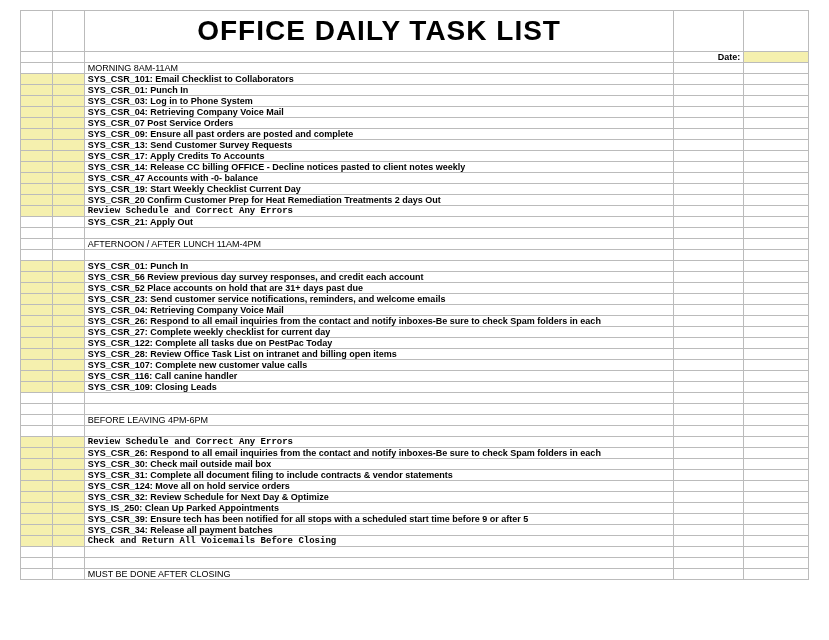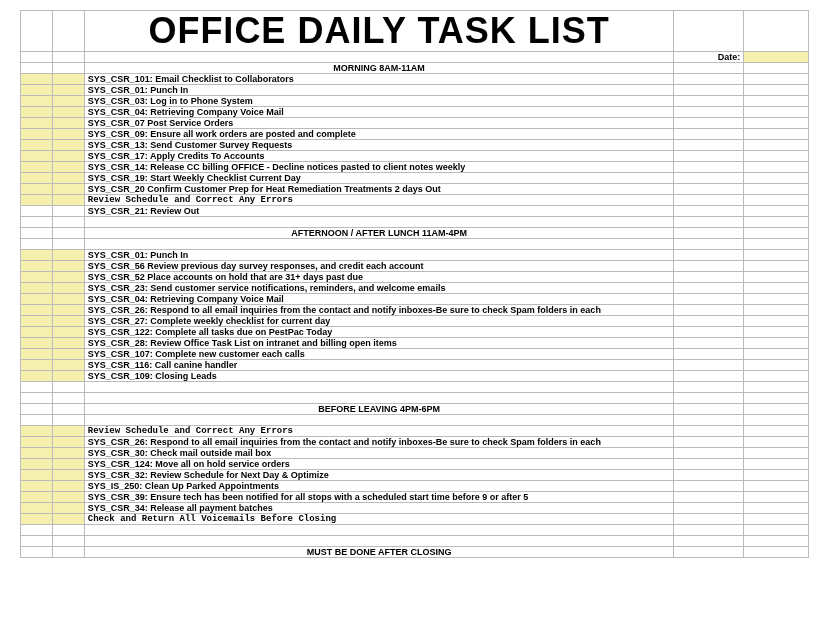--- a/index.html
+++ b/index.html
@@ -26,32 +26,32 @@
   .col-a { width: 32px; }
   .col-b { width: 32px; }
   .col-c { width: 590px; font-weight: bold; }
   .col-d { width: 70px; }
   .col-e { width: 65px; }
   .yellow { background: #f5f0ae; }
   .title-row td {
     border: 1px solid #bbb;
   }
   .title-cell {
-    font-size: 36px;
+    font-size: 28px;
     font-weight: bold;
     text-align: center;
     letter-spacing: 1px;
     height: 40px !important;
     line-height: 40px;
   }
   .date-label {
     font-weight: bold;
     text-align: right;
   }
-  .section-header { font-weight: bold; text-align: center; }
+  .section-header { font-weight: normal; }
   .bold-item { font-weight: bold; font-family: Liberation Mono, monospace; }
   .blank td { border: 1px solid #bbb; }
   .date-field { background: #f5f0ae; }
 </style>
 </head>
 <body>
 
 <table class="sheet">
 
   <tbody>
@@ -110,21 +110,21 @@
   <tr>
         <td class="col-a yellow"></td>
         <td class="col-b yellow"></td>
         <td class="col-c">SYS_CSR_07 Post Service Orders</td>
         <td class="col-d"></td>
         <td class="col-e"></td>
       </tr>
   <tr>
         <td class="col-a yellow"></td>
         <td class="col-b yellow"></td>
-        <td class="col-c">SYS_CSR_09:  Ensure all work orders are posted and complete</td>
+        <td class="col-c">SYS_CSR_09:  Ensure all past orders are posted and complete</td>
         <td class="col-d"></td>
         <td class="col-e"></td>
       </tr>
   <tr>
         <td class="col-a yellow"></td>
         <td class="col-b yellow"></td>
         <td class="col-c">SYS_CSR_13:  Send Customer Survey Requests</td>
         <td class="col-d"></td>
         <td class="col-e"></td>
       </tr>
@@ -138,20 +138,27 @@
   <tr>
         <td class="col-a yellow"></td>
         <td class="col-b yellow"></td>
         <td class="col-c">SYS_CSR_14: Release CC billing OFFICE - Decline notices pasted to client notes weekly</td>
         <td class="col-d"></td>
         <td class="col-e"></td>
       </tr>
   <tr>
         <td class="col-a yellow"></td>
         <td class="col-b yellow"></td>
+        <td class="col-c">SYS_CSR_47 Accounts with -0- balance</td>
+        <td class="col-d"></td>
+        <td class="col-e"></td>
+      </tr>
+  <tr>
+        <td class="col-a yellow"></td>
+        <td class="col-b yellow"></td>
         <td class="col-c">SYS_CSR_19:  Start Weekly Checklist Current Day</td>
         <td class="col-d"></td>
         <td class="col-e"></td>
       </tr>
   <tr>
         <td class="col-a yellow"></td>
         <td class="col-b yellow"></td>
         <td class="col-c">SYS_CSR_20  Confirm Customer Prep for Heat Remediation Treatments 2 days Out</td>
         <td class="col-d"></td>
         <td class="col-e"></td>
@@ -159,21 +166,21 @@
   <tr>
         <td class="col-a yellow"></td>
         <td class="col-b yellow"></td>
         <td class="col-c bold-item">Review Schedule and Correct Any Errors</td>
         <td class="col-d"></td>
         <td class="col-e"></td>
       </tr>
   <tr>
         <td class="col-a"></td>
         <td class="col-b"></td>
-        <td class="col-c">SYS_CSR_21:  Review Out</td>
+        <td class="col-c">SYS_CSR_21:  Apply Out</td>
         <td class="col-d"></td>
         <td class="col-e"></td>
       </tr>
 
   <tr class="blank">
         <td class="col-a"></td>
         <td class="col-b"></td>
         <td class="col-c"></td>
         <td class="col-d"></td>
         <td class="col-e"></td>
@@ -254,21 +261,21 @@
   <tr>
         <td class="col-a yellow"></td>
         <td class="col-b yellow"></td>
         <td class="col-c">SYS_CSR_28: Review Office Task List on intranet and billing open items</td>
         <td class="col-d"></td>
         <td class="col-e"></td>
       </tr>
   <tr>
         <td class="col-a yellow"></td>
         <td class="col-b yellow"></td>
-        <td class="col-c">SYS_CSR_107: Complete new customer each calls</td>
+        <td class="col-c">SYS_CSR_107: Complete new customer value calls</td>
         <td class="col-d"></td>
         <td class="col-e"></td>
       </tr>
   <tr>
         <td class="col-a yellow"></td>
         <td class="col-b yellow"></td>
         <td class="col-c">SYS_CSR_116: Call canine handler</td>
         <td class="col-d"></td>
         <td class="col-e"></td>
       </tr>
@@ -326,20 +333,27 @@
   <tr>
         <td class="col-a yellow"></td>
         <td class="col-b yellow"></td>
         <td class="col-c">SYS_CSR_30:  Check mail outside mail box</td>
         <td class="col-d"></td>
         <td class="col-e"></td>
       </tr>
   <tr>
         <td class="col-a yellow"></td>
         <td class="col-b yellow"></td>
+        <td class="col-c">SYS_CSR_31:  Complete all document filing to include contracts &amp; vendor statements</td>
+        <td class="col-d"></td>
+        <td class="col-e"></td>
+      </tr>
+  <tr>
+        <td class="col-a yellow"></td>
+        <td class="col-b yellow"></td>
         <td class="col-c">SYS_CSR_124:  Move all on hold service orders</td>
         <td class="col-d"></td>
         <td class="col-e"></td>
       </tr>
   <tr>
         <td class="col-a yellow"></td>
         <td class="col-b yellow"></td>
         <td class="col-c">SYS_CSR_32:  Review Schedule for Next Day &amp; Optimize</td>
         <td class="col-d"></td>
         <td class="col-e"></td>

